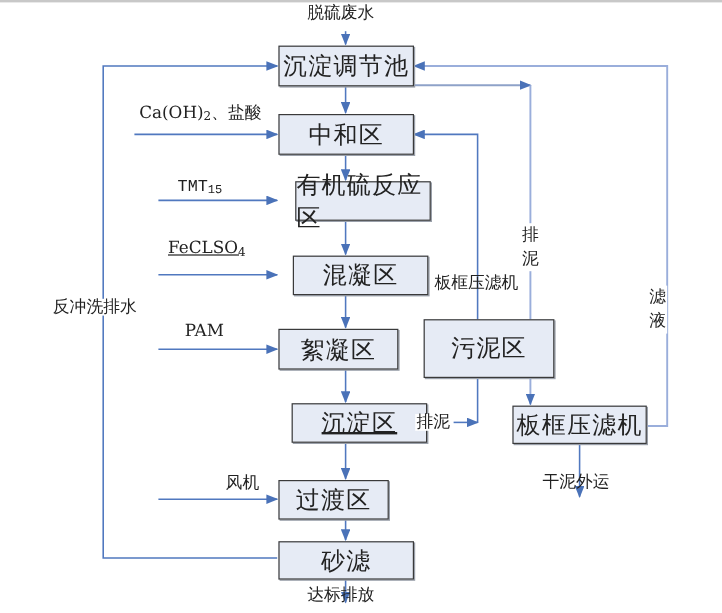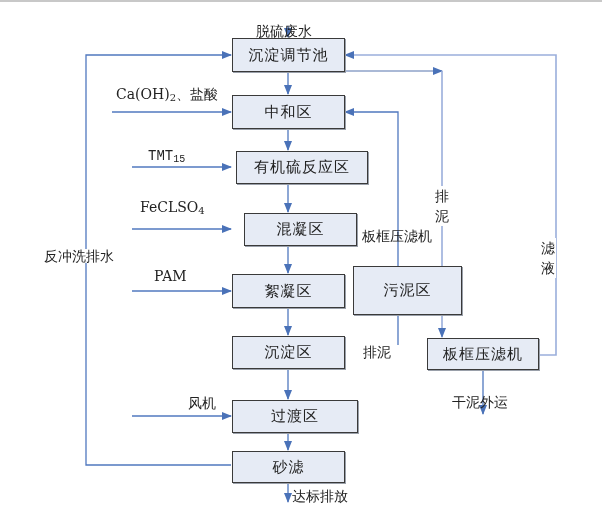--- a/index.html
+++ b/index.html
@@ -2,21 +2,21 @@
 <html><head>
   <meta charset="utf-8">
   <style>
     html, body { margin: 0; padding: 0; background: #ffffff; }
     body { width: 602px; height: 511px; position: relative; overflow: hidden;
            font-family: "DejaVu Serif", "Liberation Serif", serif; color: #222; }
     #topbar { position: absolute; left: 0; top: 0; width: 602px; height: 2px; background: #c8c8c8; }
     svg#flow { position: absolute; left: 0; top: 0; }
     .box { position: absolute; box-sizing: border-box; border: 1.5px solid #3a3a3a;
            background: #e6ebf5; display: flex; align-items: center; justify-content: center;
-           font-size: 15px; letter-spacing: 1px; box-shadow: 1px 1px 0 #9aa0aa; }
+           font-size: 20px; letter-spacing: 1px; box-shadow: 1px 1px 0 #9aa0aa; }
     .lbl { position: absolute; font-size: 14px; white-space: nowrap; line-height: 1; }
     .vlbl { position: absolute; font-size: 14px; width: 16px; line-height: 20px; text-align: center; }
     .sub { font-size: 10px; vertical-align: -2px; }
   </style>
 </head>
 <body>
 
 <div id="topbar"></div>
 
 <svg id="flow" width="602" height="511">
@@ -58,56 +58,56 @@
     <line x1="483" y1="370" x2="483" y2="414" marker-end="url(#arr)"></line>
   </g>
 </svg>
 
 <div class="box" style="left:232px;top:38px;width:113px;height:34px;">
     <span>沉淀调节池</span>
   </div>
 <div class="box" style="left:232px;top:95px;width:113px;height:34px;font-family:Liberation Mono, monospace;">
     <span>中和区</span>
   </div>
-<div class="box" style="left:236px;top:151px;width:132px;height:33px;justify-content:center;">
+<div class="box" style="left:246px;top:151px;width:113px;height:33px;justify-content:center;">
     <span>有机硫反应区</span>
   </div>
 <div class="box" style="left:232px;top:213px;width:113px;height:33px;margin-left:12px;">
     <span>混凝区</span>
   </div>
-<div class="box" style="left:232px;top:274px;width:113px;height:34px;">
+<div class="box" style="left:232px;top:274px;width:100px;height:34px;">
     <span>絮凝区</span>
   </div>
-<div class="box" style="left:232px;top:336px;width:113px;height:33px;">
+<div class="box" style="left:243px;top:336px;width:113px;height:33px;text-decoration:underline;">
     <span>沉淀区</span>
   </div>
-<div class="box" style="left:232px;top:400px;width:126px;height:33px;align-items:center;">
+<div class="box" style="left:232px;top:400px;width:92px;height:33px;align-items:center;">
     <span>过渡区</span>
   </div>
 <div class="box" style="left:232px;top:451px;width:113px;height:32px;">
     <span>砂滤</span>
   </div>
 <div class="box" style="left:353px;top:266px;width:109px;height:49px;">
     <span>污泥区</span>
   </div>
 <div class="box" style="left:427px;top:338px;width:112px;height:32px;">
     <span>板框压滤机</span>
   </div>
 
-<div class="lbl" style="left:256px;top:24px;">脱硫废水</div>
+<div class="lbl" style="left:256px;top:4px;">脱硫废水</div>
 <div class="lbl" style="left:116px;top:87px;">
   <span>Ca(OH)</span><span class="sub">2</span><span>、盐酸</span>
 </div>
 <div class="lbl" style="left:148px;top:149px;font-family:Liberation Mono, monospace;">
   <span>TMT</span><span class="sub">15</span>
 </div>
-<div class="lbl" style="left:140px;top:200px;">
+<div class="lbl" style="left:140px;top:200px;text-decoration:underline;">
   <span>FeCLSO</span><span class="sub">4</span>
 </div>
 <div class="lbl" style="left:154px;top:269px;">PAM</div>
 <div class="lbl" style="left:155px;top:396px;margin-left:33px;">风机</div>
 <div class="lbl" style="left:44px;top:249px;background:#fff;">反冲洗排水</div>
 <div class="lbl" style="left:362px;top:229px;">板框压滤机</div>
 <div class="vlbl" style="left:434px;top:186px;background:#fff;">排<br>泥</div>
-<div class="lbl" style="left:346px;top:345px;background:#fff;padding:0 17px;">排泥</div>
+<div class="lbl" style="left:346px;top:345px;background:#fff;padding:0 1px;">排泥</div>
 <div class="vlbl" style="left:540px;top:238px;background:#fff;">滤<br>液</div>
 <div class="lbl" style="left:452px;top:395px;">干泥外运</div>
-<div class="lbl" style="left:256px;top:489px;margin-left:36px;">达标排放</div>
+<div class="lbl" style="left:256px;top:489px;">达标排放</div>
 
 </body></html>

